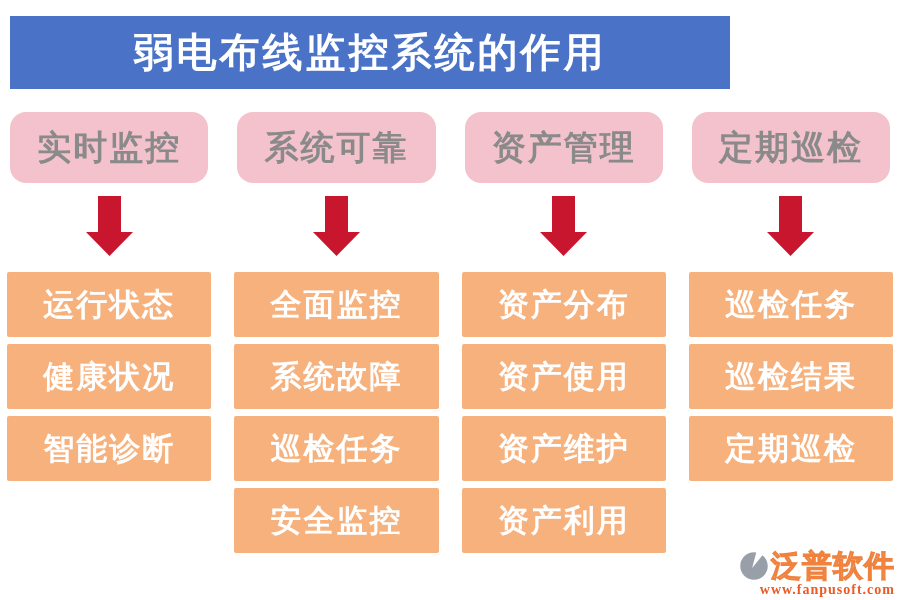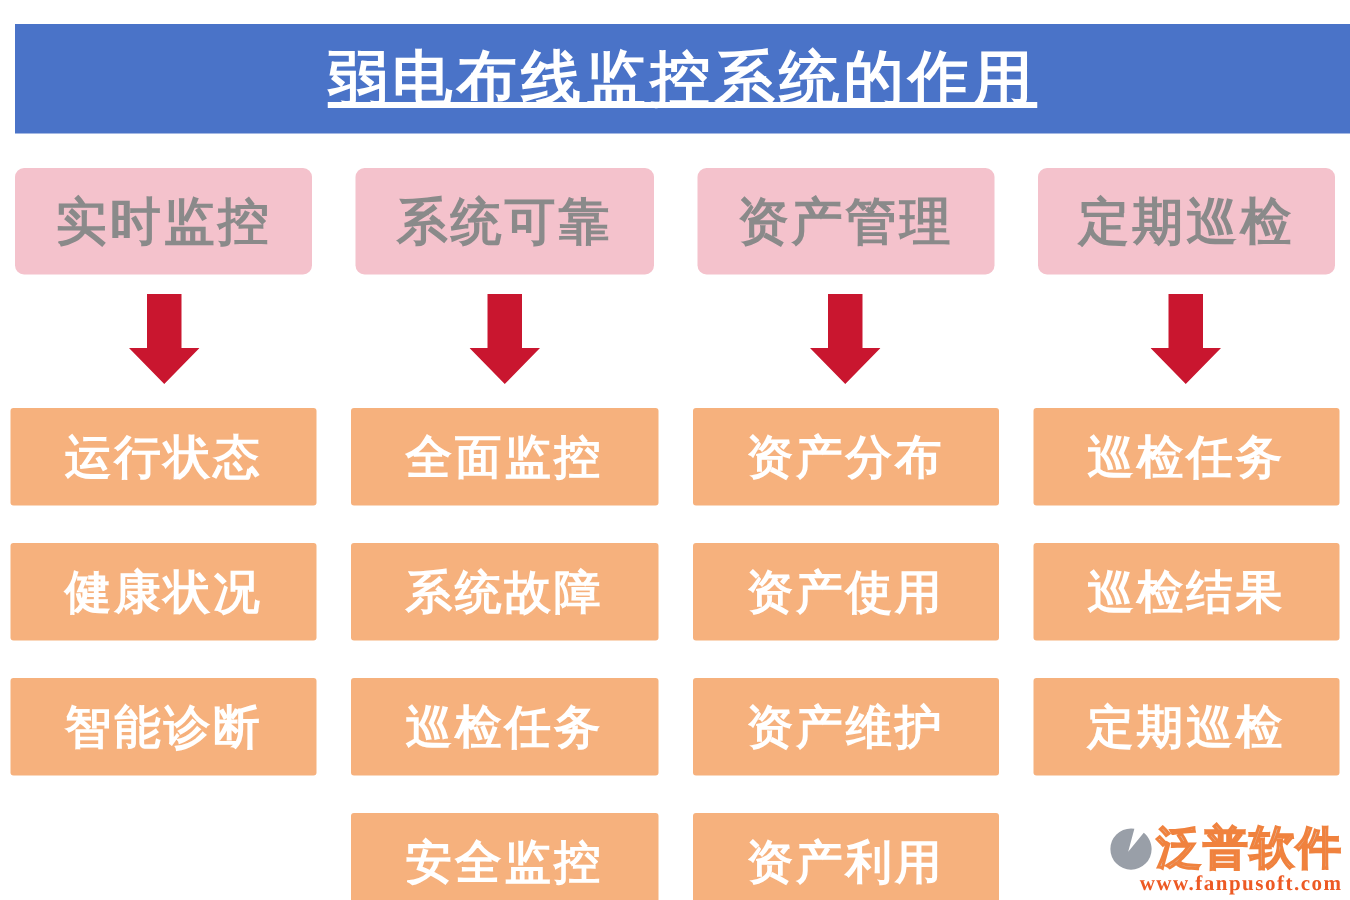--- a/index.html
+++ b/index.html
@@ -6,37 +6,37 @@
     --title_bar:#4A73C8; --header_bg:#F4C2CC; --header_text:#8A8A8A;
     --arrow:#C9162F; --item_bg:#F6B17D; --item_text:#FFFFFF;
     --wm_orange:#ED5A24; --wm_gray:#999FA8;
   }
   html,body{margin:0;padding:0;background:#fff;}
   .board{
     position:relative;width:900px;height:600px;background:#ffffff;overflow:hidden;
     font-family:"Liberation Serif","DejaVu Serif",serif;
   }
   .title{
-    position:absolute;left:10px;top:16px;width:890px;height:73px;
+    position:absolute;left:10px;top:16px;width:720px;height:73px;
     background:var(--title_bar);color:#fff;font-weight:bold;font-size:40px;
-    display:flex;align-items:center;justify-content:center;letter-spacing:3px;text-decoration:underline;
+    display:flex;align-items:center;justify-content:center;letter-spacing:3px;
   }
   .columns{
     position:absolute;left:7px;top:112px;width:886px;
     display:flex;gap:23px;
   }
   .column{flex:1;display:flex;flex-direction:column;align-items:stretch;}
   .col-header{
-    height:71px;margin:0 3px;border-radius:6px;background:var(--header_bg);
+    height:71px;margin:0 3px;border-radius:16px;background:var(--header_bg);
     color:var(--header_text);font-weight:bold;font-size:34px;letter-spacing:2px;
     display:flex;align-items:center;justify-content:center;
   }
   .arrow{height:60px;margin:13px auto 16px;display:block;}
   .item{
-    height:65px;margin-bottom:25px;background:var(--item_bg);
+    height:65px;margin-bottom:7px;background:var(--item_bg);
     color:var(--item_text);font-weight:bold;font-size:31px;letter-spacing:2px;
     display:flex;align-items:center;justify-content:center;border-radius:2px;
   }
   .item:last-child{margin-bottom:0;}
   .watermark{
     position:absolute;right:5px;bottom:3px;text-align:right;line-height:1;z-index:5;
   }
   .brand-row{display:flex;align-items:center;justify-content:flex-end;gap:2px;}
   .logo{width:30px;height:30px;display:inline-block;}
   .brand{

